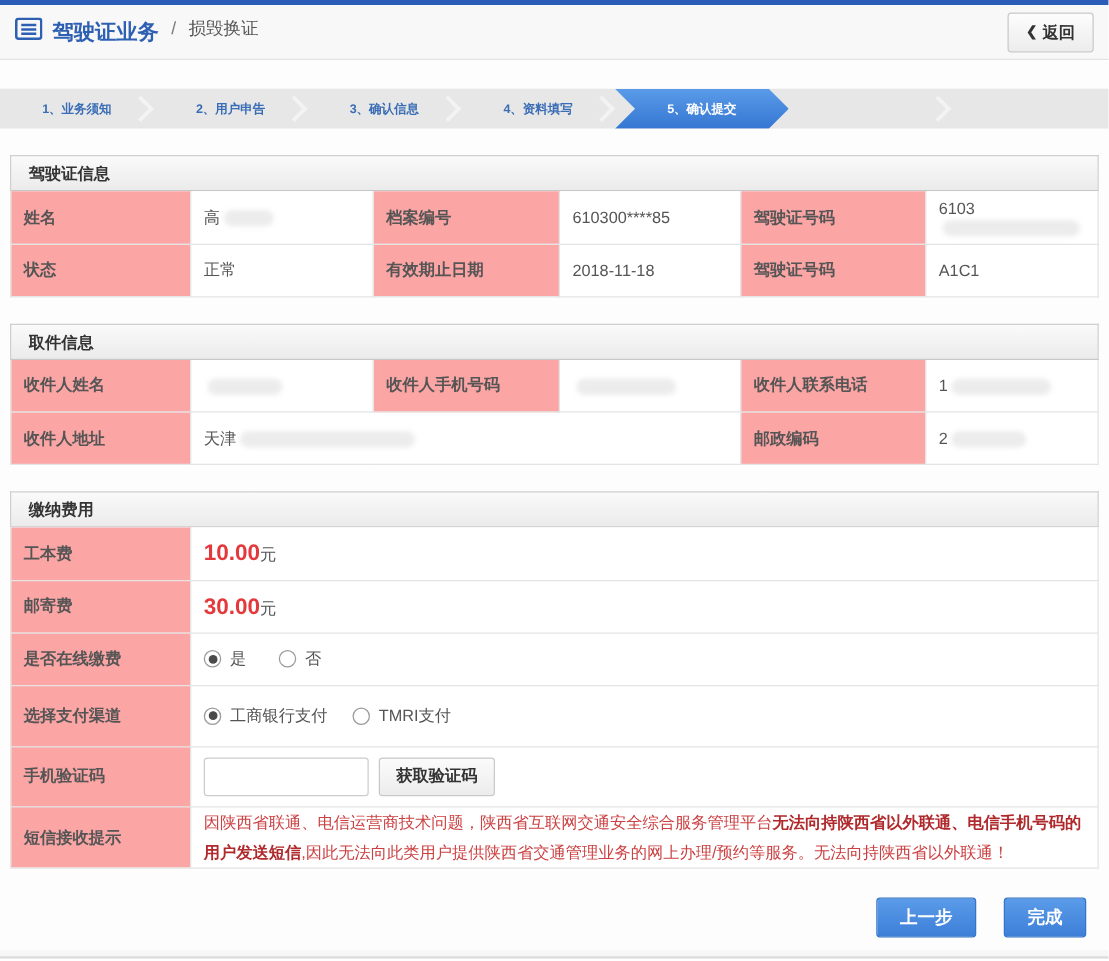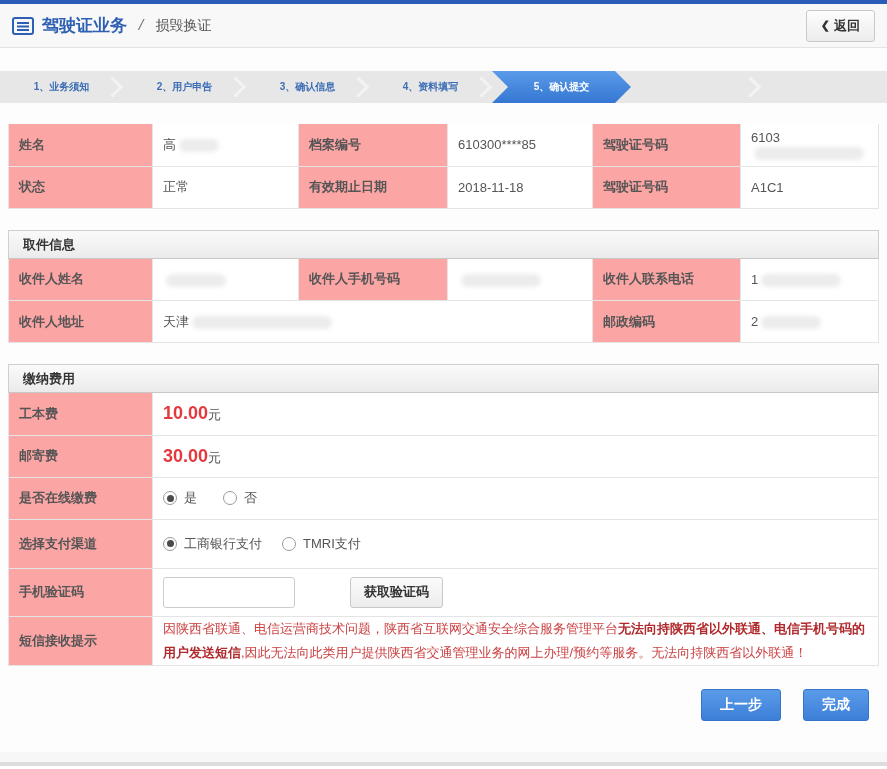--- a/index.html
+++ b/index.html
@@ -9,21 +9,21 @@
     background:#ffffff; color:#333; font-size:13px;
   }
   .page { width:887px; height:769px; overflow:hidden; background:#fdfdfd; display:flex; flex-direction:column; }
   .top-border { height:4px; background:#2b5cb8; flex:none; }
 
   
   .header {
     height:44px; background:#f8f8f8; border-bottom:1px solid #e3e3e3;
     display:flex; align-items:center; padding:0 12px; flex:none;
   }
-  .header-left { display:flex; align-items:center; gap:8px;font-family:Liberation Mono, monospace; }
+  .header-left { display:flex; align-items:flex-start; gap:8px; }
   .title-icon { display:inline-flex; align-items:center; }
   .page-title { color:#2d5fb3; font-size:17px; font-weight:bold; }
   .crumb-sep { color:#777; font-size:14px; margin:0 2px; }
   .page-subtitle { color:#555; font-size:14px; }
   .header-spacer { flex:1; }
   .back-btn {
     background:linear-gradient(#fdfdfd,#ececec); border:1px solid #c9c9c9; border-radius:3px;
     padding:6px 14px; font-size:13px; font-weight:bold; color:#333; cursor:pointer;
     display:inline-flex; align-items:center; gap:4px;
   }
@@ -89,21 +89,21 @@
   .radio-circle.checked::after { content:''; width:7px; height:7px; border-radius:50%; background:#4a4a4a; }
 
   
   .sms-row { display:flex; align-items:center; gap:8px; }
   .sms-input {
     width:132px; height:31px; border:1px solid #ccc; border-radius:3px; padding:0 8px; font-size:13px;
     background:#fff;
   }
   .get-code-btn {
     background:linear-gradient(#fbfbfb,#ececec); border:1px solid #c9c9c9; border-radius:3px;
-    height:31px; padding:0 13px; font-size:13px; font-weight:bold; color:#333; cursor:pointer;margin-left:47px;
+    height:31px; padding:0 13px; font-size:13px; font-weight:bold; color:#333; cursor:pointer;
   }
 
   
   td.notice-cell { padding:12px 14px; line-height:24px; }
   .notice-text { color:#cb4042; font-size:13px;margin-top:43px; }
   .notice-strong { color:#b0292c; font-weight:bold; }
 
   
   .footer-actions { display:flex; justify-content:flex-end; gap:22px; padding:23px 10px 0 0; }
   .btn-primary {
@@ -148,20 +148,21 @@
       <div class="step">3、确认信息</div>
       <div class="step">4、资料填写</div>
       <div class="step active">5、确认提交</div>
       <div class="steps-tail"></div>
     </div>
   </div>
 
   <div class="content">
 
     <div class="section">
+      <div class="section-header">驾驶证信息</div>
       <table class="info">
         <colgroup>
             <col style="width:144px">
             <col style="width:146px">
             <col style="width:149px">
             <col style="width:145px">
             <col style="width:148px">
             <col>
           </colgroup>
         <tbody>

